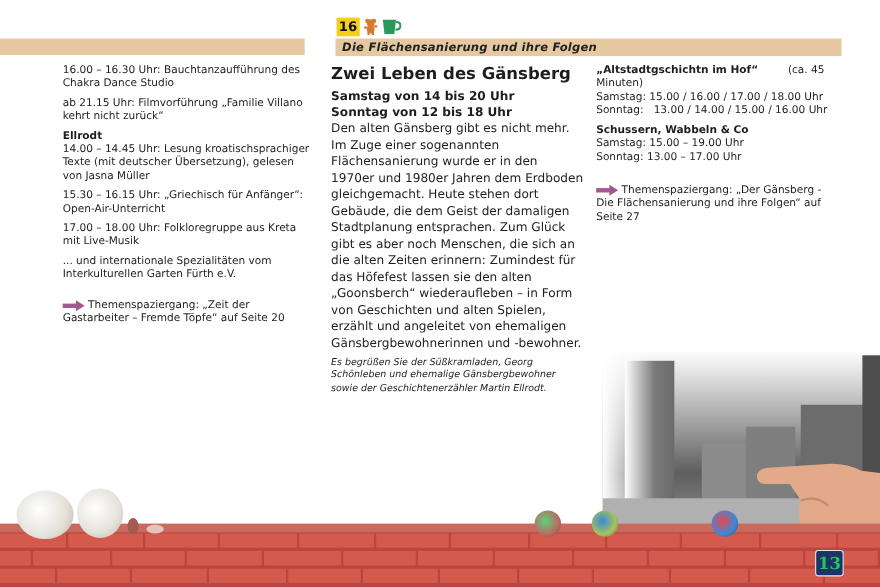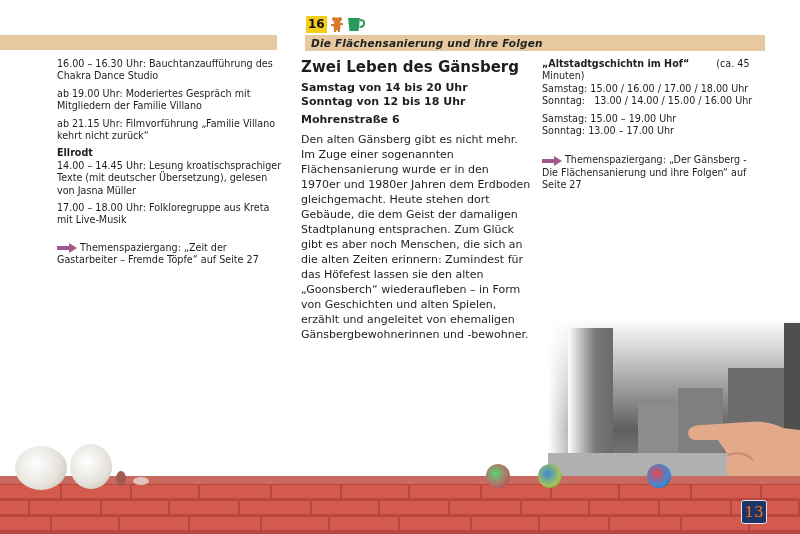--- a/index.html
+++ b/index.html
@@ -35,22 +35,22 @@
                       linear-gradient(180deg, #ffffff 0%, #d8d8d8 18%, #9a9a9a 45%, #5e5e5e 70%, #8a8a8a 100%); }
   .bld { position:absolute; background:#6a6a6a; }
   #finger { position:absolute; left:688px; top:410px; width:112px; height:75px; }
   #wall { position:absolute; left:0; top:484px; width:800px; height:50px; background:#b9473f; overflow:hidden; }
   .brick-row { position:absolute; left:0; width:820px; height:16px; display:flex; }
   .brick { height:13px; margin:1px 2px 2px 0; background:#d45a4d; border-radius:1px; flex:none; }
   #wall-top { position:absolute; left:0; top:476px; width:800px; height:10px; background:#c86a5e; }
   .garlic { position:absolute; border-radius:50%; background:radial-gradient(circle at 40% 40%, #ffffff, #e4e1da 60%, #bdb6aa); }
   .marble { position:absolute; width:24px; height:24px; border-radius:50%; }
   #page-num { position:absolute; left:741px; top:500px; width:24px; height:22px; background:#1d3566;
-              border:1px solid #dfe6f0; border-radius:3px; color:#f97316; font-family:"DejaVu Serif", serif;
-              font-weight:normal; font-size:15px; line-height:22px; text-align:center; }
+              border:1px solid #dfe6f0; border-radius:3px; color:#22c55e; font-family:"DejaVu Serif", serif;
+              font-weight:bold; font-size:15px; line-height:22px; text-align:center; }
 </style>
 </head>
 <body>
 
 <div class="bar" id="bar-left"></div>
 <div class="bar" id="bar-right"></div>
 
 <div id="badge-row">
   <span id="badge-num">16</span>
   <span>
@@ -69,45 +69,47 @@
     <svg width="18" height="16" viewBox="0 0 18 16">
       <path d="M1 2 L13 2 L11.5 15 L2.5 15 Z" fill="#2a9a5a"></path>
       <path d="M13 4 Q17.5 4 17 8 Q16.5 11 12.5 11" stroke="#2a9a5a" stroke-width="2" fill="none"></path>
     </svg>
   </span>
 </div>
 <div id="section-title">Die Flächensanierung und ihre Folgen</div>
 
 <div class="col" id="col-left">
   <div class="entry">16.00 – 16.30 Uhr: Bauchtanzaufführung des Chakra Dance Studio</div>
-  <div class="entry">ab 19.00 Uhr: Moderiertes Gespräch mit Mitgliedern der Familie Villano</div>
   <div class="entry">ab 21.15 Uhr: Filmvorführung „Familie Villano kehrt nicht zurück“</div>
   <div class="day">Ellrodt</div>
   <div class="entry">14.00 – 14.45 Uhr: Lesung kroatischsprachiger Texte (mit deutscher Übersetzung), gelesen von Jasna Müller</div>
+  <div class="entry">15.30 – 16.15 Uhr: „Griechisch für Anfänger“: Open-Air-Unterricht</div>
   <div class="entry">17.00 – 18.00 Uhr: Folkloregruppe aus Kreta mit Live-Musik</div>
+  <div class="entry">... und internationale Spezialitäten vom Interkulturellen Garten Fürth e.V.</div>
   <div class="theme">
-    <span class="arrow"></span><span>Themenspaziergang: „Zeit der Gastarbeiter – Fremde Töpfe“ auf Seite 27</span>
+    <span class="arrow"></span><span>Themenspaziergang: „Zeit der Gastarbeiter – Fremde Töpfe“ auf Seite 20</span>
   </div>
 </div>
 
 <div class="col" id="col-mid">
   <div id="mid-title">Zwei Leben des Gänsberg</div>
   <div class="mid-sub">Samstag von 14 bis 20 Uhr</div>
   <div class="mid-sub">Sonntag von 12 bis 18 Uhr</div>
-  <div class="mid-sub" id="mid-address">Mohrenstraße 6</div>
   <div id="mid-body">Den alten Gänsberg gibt es nicht mehr. Im Zuge einer sogenannten Flächensanierung wurde er in den 1970er und 1980er Jahren dem Erdboden gleichgemacht. Heute stehen dort Gebäude, die dem Geist der damaligen Stadtplanung entsprachen. Zum Glück gibt es aber noch Menschen, die sich an die alten Zeiten erinnern: Zumindest für das Höfefest lassen sie den alten „Goonsberch“ wiederaufleben – in Form von Geschichten und alten Spielen, erzählt und angeleitet von ehemaligen Gänsbergbewohnerinnen und -bewohner.</div>
+  <div id="mid-note">Es begrüßen Sie der Süßkramladen, Georg Schönleben und ehemalige Gänsbergbewohner sowie der Geschichtenerzähler Martin Ellrodt.</div>
 </div>
 
 <div class="col" id="col-right">
   <div>
     <span class="r-title">„Altstadtgschichtn im Hof“</span>
     <span class="r-normal">(ca. 45 Minuten)</span>
   </div>
   <div>Samstag: 15.00 / 16.00 / 17.00 / 18.00 Uhr</div>
   <div class="entry" style="white-space:pre;">Sonntag:   13.00 / 14.00 / 15.00 / 16.00 Uhr</div>
+  <div class="r-title">Schussern, Wabbeln &amp; Co</div>
   <div>Samstag: 15.00 – 19.00 Uhr</div>
   <div>Sonntag: 13.00 – 17.00 Uhr</div>
   <div class="theme" style="margin-top:17px; width:215px;">
     <span class="arrow"></span><span>Themenspaziergang: „Der Gänsberg - Die Flächensanierung und ihre Folgen“ auf Seite 27</span>
   </div>
 </div>
 
 <div id="photo">
   <div class="bld" style="left:20px; top:10px; width:45px; height:130px; background:linear-gradient(90deg,#ffffff,#7a7a7a 60%,#6a6a6a);"></div>
   <div class="bld" style="left:90px; top:85px; width:50px; height:60px; background:#8c8c8c;"></div>

